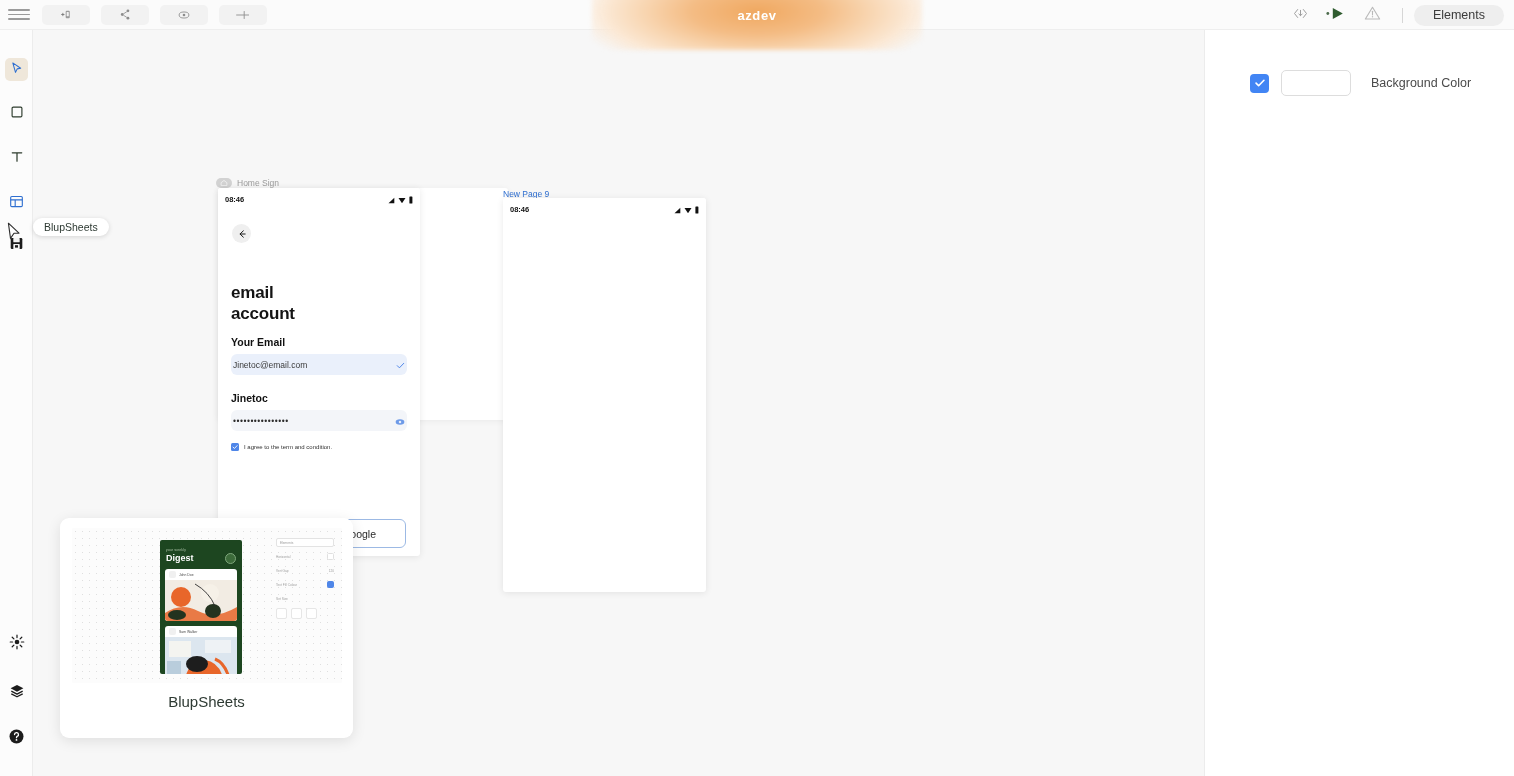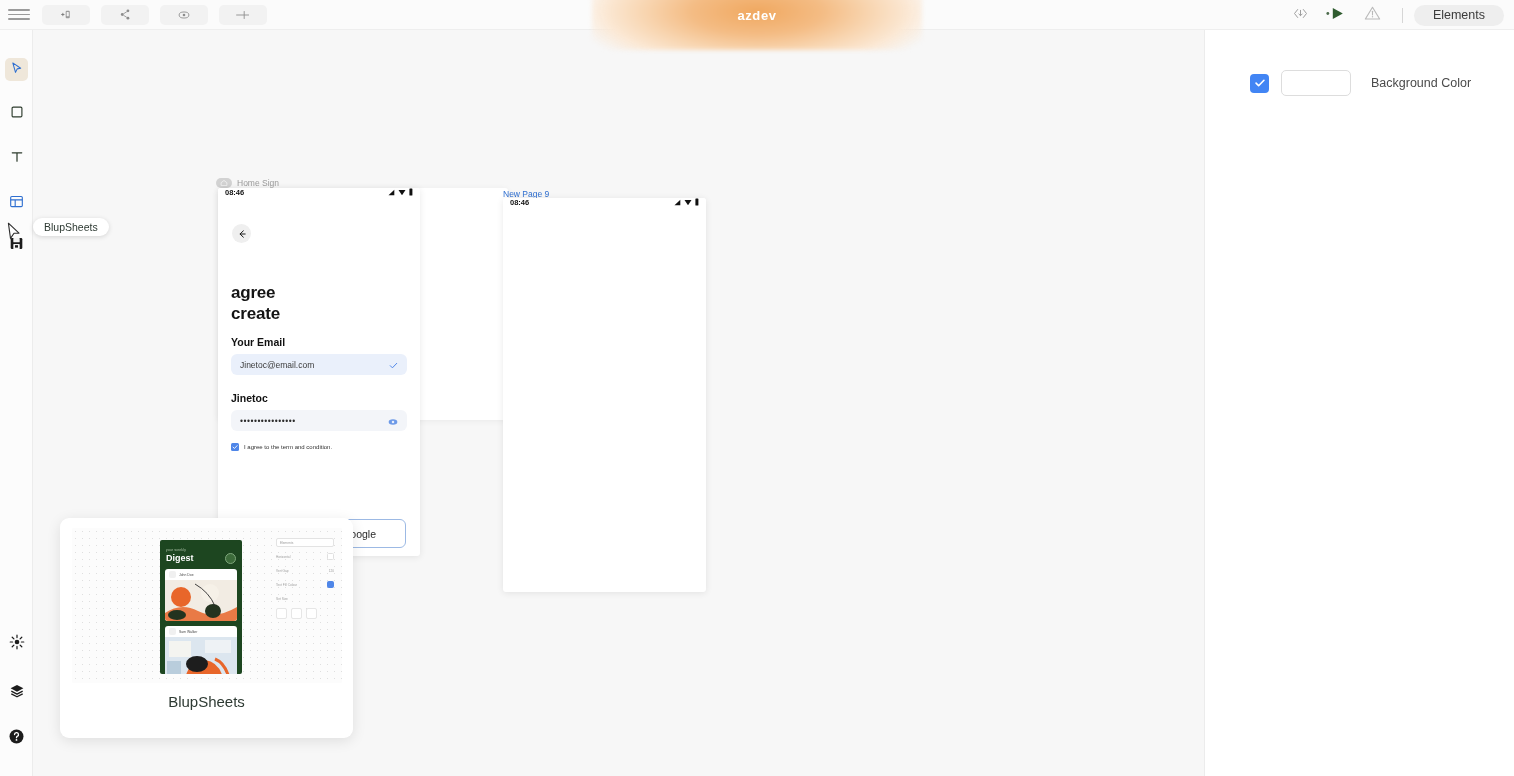--- a/index.html
+++ b/index.html
@@ -129,21 +129,21 @@
 
   .phone {
     position: absolute;
     background: #ffffff;
     border-radius: 3px;
     box-shadow: 0 1px 7px rgba(0,0,0,0.09);
     overflow: hidden;
   }
   .status-bar {
     height: 16px; width: 100%;
-    display: flex; align-items: flex-start; justify-content: space-between;
+    display: flex; align-items: flex-end; justify-content: space-between;
     padding: 0 7px;
     background: #ffffff;
   }
   .sb-time { font-size: 7.5px; font-weight: bold; color: #111111; }
   .sb-icons { display: flex; align-items: center; gap: 3px; }
 
   .back-btn {
     position: absolute; left: 14px; top: 36px;
     width: 19px; height: 19px; border-radius: 50%;
     background: #efefef;
@@ -153,21 +153,21 @@
   .h1-line {
     font-size: 17px; font-weight: bold; color: #141414;
     line-height: 21px; letter-spacing: -0.2px;
   }
   .field-label { font-size: 10.5px; font-weight: bold; color: #111111; }
   .field-box {
     height: 21px; width: 100%;
     background: #eaf0fb;
     border-radius: 6px;
     display: flex; align-items: center; justify-content: space-between;
-    padding: 0 9px;
+    padding: 0 2px;
   }
   .field-val { font-size: 8.5px; color: #3b3b3b; }
   .field-dots { font-size: 8.5px; color: #2d2d2d; letter-spacing: 0.5px; }
 
   .agree-row { display: flex; align-items: center; gap: 5px; margin-top: 12px; }
   .mini-check {
     width: 8px; height: 8px; border-radius: 1.5px;
     background: #4f86e8;
     display: flex; align-items: center; justify-content: center;
   }
@@ -483,22 +483,22 @@
       </span>
     </div>
 
     <div class="back-btn">
       <svg width="10" height="10" viewBox="0 0 12 12">
         <path d="M7.6 2.2L3.6 6l4 3.8M3.8 6h6" stroke="#1c1c1c" stroke-width="1.2" fill="none" stroke-linecap="round" stroke-linejoin="round"></path>
       </svg>
     </div>
 
     <div style="position:absolute; left:13px; top:94px; width:176px;">
-      <div class="h1-line">agree</div>
-      <div class="h1-line">create</div>
+      <div class="h1-line">email</div>
+      <div class="h1-line">account</div>
 
       <div style="height:12px"></div>
 
       <div class="field-label">Your Email</div>
       <div style="height:6px"></div>
       <div class="field-box">
         <span class="field-val">Jinetoc@email.com</span>
         <span>
           <svg width="9" height="9" viewBox="0 0 10 10">
             <path d="M1.4 5.2l2.4 2.4L8.6 2.6" stroke="#4f86e8" stroke-width="1.1" fill="none" stroke-linecap="round" stroke-linejoin="round"></path>

